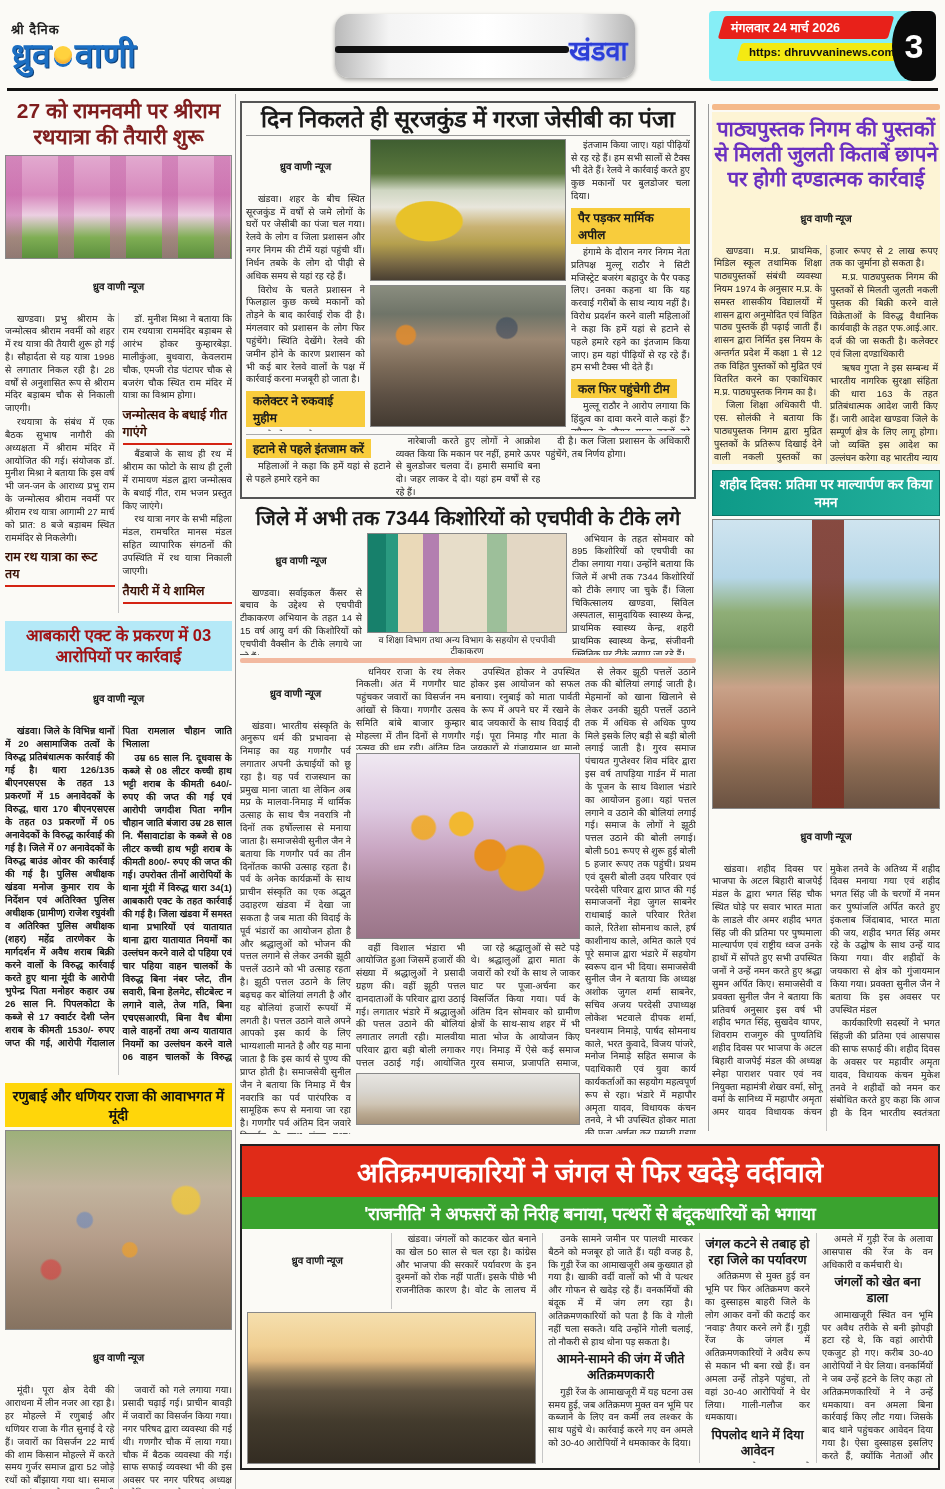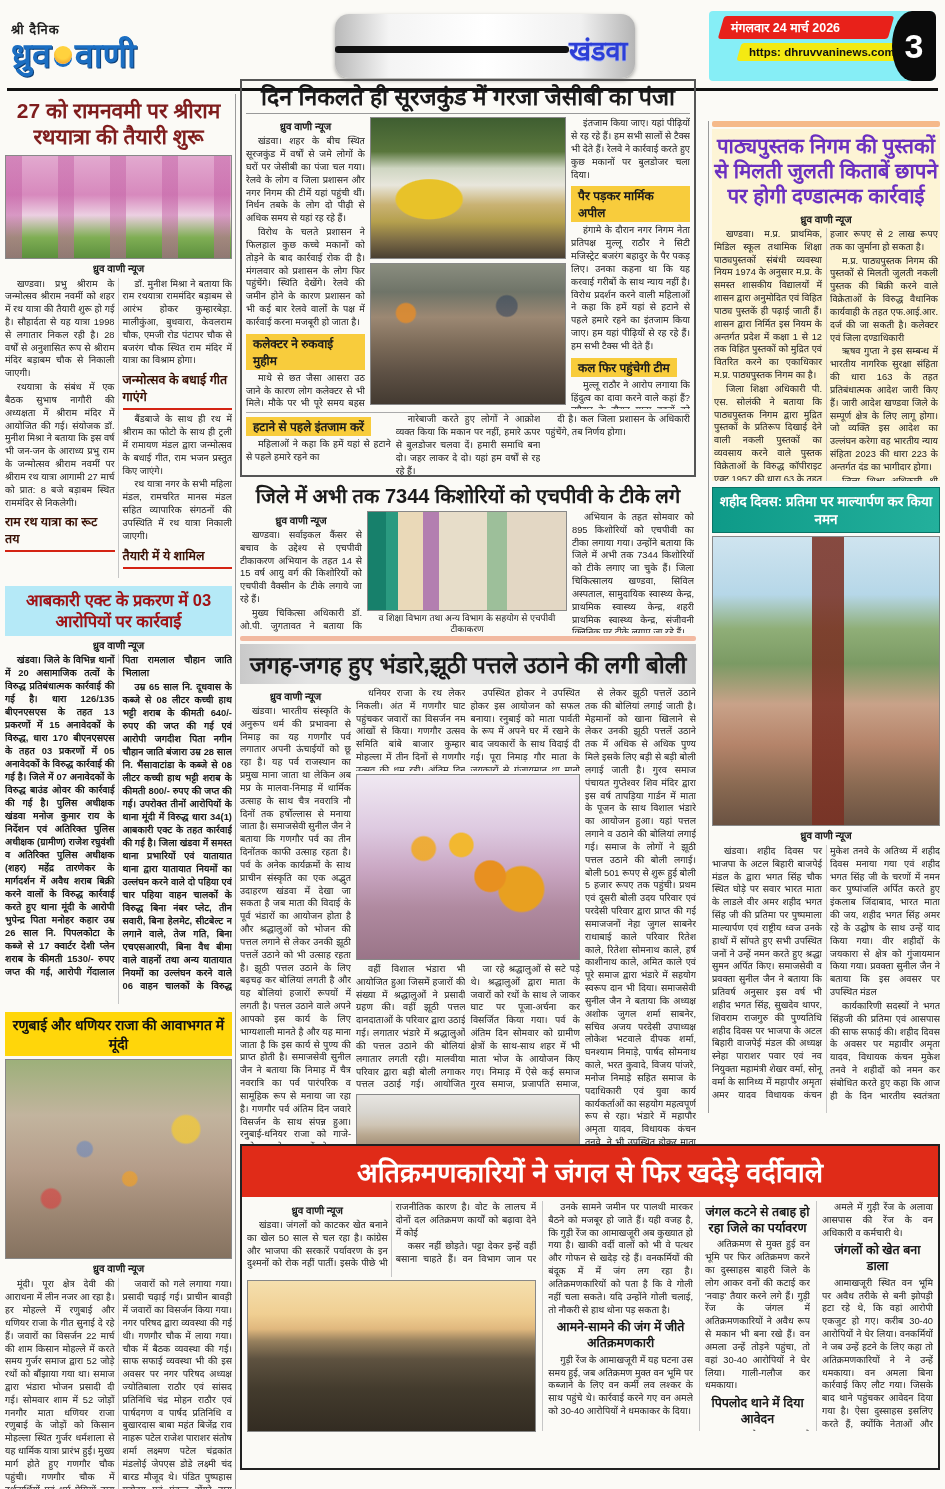--- a/index.html
+++ b/index.html
@@ -34,21 +34,21 @@
 
   
   .main { display:flex; gap:4px; }
   .col-left { width:232px; border-right:1px solid #9a9a9a; padding-right:3px; }
   .center-right { width:700px; display:flex; flex-direction:column; }
   .top-row { display:flex; gap:12px; height:1046px;align-items:center; }
   .col-center { width:456px; }
   .col-right { width:240px; border-left:1px solid #9a9a9a; padding-left:3px; }
 
   
-  .byline { text-align:center; font-weight:bold; font-size:10px; margin:2px 0; }
+  .byline { text-align:center; font-weight:bold; font-size:10px; margin:20px 0; }
   .t { font-size:9.3px; line-height:1.38; text-align:justify; text-indent:12px; margin-bottom:1px; }
   .cols2 { column-count:2; column-gap:8px; column-rule:1px solid #c6c6c6; overflow:hidden; }
   .redsub { font-size:12.5px; font-weight:bold; color:#3a1206; border-bottom:2px solid #d42313; padding-bottom:3px;
             margin:4px 0 3px 0; break-inside:avoid; }
   .ysub { display:inline-block; background:#f8cc3c; font-weight:bold; font-size:12px; padding:1px 7px; margin:4px 0 2px 0; }
   .bsub { font-weight:bold; font-size:12.5px; text-align:center; line-height:1.25; margin:4px 0 2px 0; }
   .ph { width:100%; border:1px solid #888; }
 
   
   .hl-a { color:#7f1d1d; font-weight:bold; font-size:21px; text-align:center; line-height:1.25; margin:4px 0; }
@@ -270,21 +270,20 @@
               </div>
               <div class="hpv-col">
                 <p class="t">अभियान के तहत सोमवार को 895 किशोरियों को एचपीवी का टीका लगाया गया। उन्होंने बताया कि जिले में अभी तक 7344 किशोरियों को टीके लगाए जा चुके हैं। जिला चिकित्सालय खण्डवा, सिविल अस्पताल, सामुदायिक स्वास्थ्य केन्द्र, प्राथमिक स्वास्थ्य केन्द्र, शहरी प्राथमिक स्वास्थ्य केन्द्र, संजीवनी क्लिनिक पर टीके लगाए जा रहे हैं।</p>
               </div>
             </div>
           </div>
 
           <div class="salmon"></div>
 
           <div>
-            <div class="hl-g">जगह-जगह हुए भंडारे,झूठी पत्तले उठाने की लगी बोली</div>
             <div class="g-row">
               <div class="g-col">
                 <div class="byline">ध्रुव वाणी न्यूज</div>
                 <p class="t">खंडवा। भारतीय संस्कृति के अनुरूप धर्म की प्रभावना से निमाड़ का यह गणगौर पर्व लगातार अपनी ऊंचाईयों को छू रहा है। यह पर्व राजस्थान का प्रमुख माना जाता था लेकिन अब मप्र के मालवा-निमाड़ में धार्मिक उत्साह के साथ चैत्र नवरात्रि नौ दिनों तक हर्षोल्लास से मनाया जाता है। समाजसेवी सुनील जैन ने बताया कि गणगौर पर्व का तीन दिनोंतक काफी उत्साह रहता है। पर्व के अनेक कार्यक्रमों के साथ प्राचीन संस्कृति का एक अद्भुत उदाहरण खंडवा में देखा जा सकता है जब माता की विदाई के पूर्व भंडारों का आयोजन होता है और श्रद्धालुओं को भोजन की पत्तल लगाने से लेकर उनकी झूठी पत्तलें उठाने को भी उत्साह रहता है। झूठी पत्तल उठाने के लिए बढ़चढ़ कर बोलियां लगती है और यह बोलियां हजारों रूपयों में लगती है। पत्तल उठाने वाले अपने आपको इस कार्य के लिए भाग्यशाली मानते है और यह माना जाता है कि इस कार्य से पुण्य की प्राप्त होती है। समाजसेवी सुनील जैन ने बताया कि निमाड़ में चैत्र नवरात्रि का पर्व पारंपरिक व सामूहिक रूप से मनाया जा रहा है। गणगौर पर्व अंतिम दिन जवारे विसर्जन के साथ संपन्न हुआ। रनुबाई-धनियर राजा को गाजे-बाजे व ढोल-ढमाकों के साथ मायके से विदाई दी गई। ढोल-ढमाकों के व युवा के उत्साह के साथ शहर का हृदय स्थल घंटाघर और बांबे बाजार पूरी तरह गणगौर मय हुआ और अलग-अलग क्षेत्रों व समाजों द्वारा सर पर रणुबाई और</p>
               </div>
               <div class="g-mid">
                 <div class="g-top-texts">
                   <div>
                     <p class="t">धनियर राजा के रथ लेकर निकली। अंत में गणगौर घाट पहुंचकर जवारों का विसर्जन नम आंखों से किया। गणगौर उत्सव समिति बांबे बाजार कुम्हार मोहल्ला में तीन दिनों से गणगौर उत्सव की धूम रही। अंतिम दिन गणगौर माता को पूजा पाठ आरती करते हुए झूले झुलाए गए।</p>
                   </div>
@@ -332,20 +331,21 @@
             <div class="cols2 body-h">
               <p class="t">खंडवा। शहीद दिवस पर भाजपा के अटल बिहारी बाजपेई मंडल के द्वारा भगत सिंह चौक स्थित घोड़े पर सवार भारत माता के लाडले वीर अमर शहीद भगत सिंह जी की प्रतिमा पर पुष्पमाला माल्यार्पण एवं राष्ट्रीय ध्वज उनके हाथों में सोंपते हुए सभी उपस्थित जनों ने उन्हें नमन करते हुए श्रद्धा सुमन अर्पित किए। समाजसेवी व प्रवक्ता सुनील जैन ने बताया कि प्रतिवर्ष अनुसार इस वर्ष भी शहीद भगत सिंह, सुखदेव थापर, शिवराम राजगुरु की पुण्यतिथि शहीद दिवस पर भाजपा के अटल बिहारी वाजपेई मंडल की अध्यक्ष स्नेहा पाराशर पवार एवं नव नियुक्ता महामंत्री शेखर वर्मा, सोनू वर्मा के सानिध्य में महापौर अमृता अमर यादव विधायक कंचन मुकेश तनवे के अतिथ्य में शहीद दिवस मनाया गया एवं शहीद भगत सिंह जी के चरणों में नमन कर पुष्पांजलि अर्पित करते हुए इंकलाब जिंदाबाद, भारत माता की जय, शहीद भगत सिंह अमर रहे के उद्घोष के साथ उन्हें याद किया गया। वीर शहीदों के जयकारा से क्षेत्र को गुंजायमान किया गया। प्रवक्ता सुनील जैन ने बताया कि इस अवसर पर उपस्थित मंडल</p>
               <p class="t">कार्यकारिणी सदस्यों ने भगत सिंहजी की प्रतिमा एवं आसपास की साफ सफाई की। शहीद दिवस के अवसर पर महावीर अमृता यादव, विधायक कंचन मुकेश तनवे ने शहीदों को नमन कर संबोधित करते हुए कहा कि आज ही के दिन भारतीय स्वतंत्रता आंदोलन में हंसते हंसते फांसी पर चढ़ने वाले वीर बलिदानी सरदार भगतसिंह, राजगुरु एवं सुखदेव को श्रद्धा सुमन अर्पित करते हैं। आज यदि हम खुली आजादी में घूम रहे हैं तो इन शहीदों की बदौलत जिन्होंने युवा अवस्था में अपनी कुर्बानी देकर देश को आजाद करने में अपनी महत्वपूर्ण भूमिका निभाई। इस अवसर पर महावीर अमृता यादव, विधायक कंचन तनवे, मंडल अध्यक्ष स्नेहा पाराशर, महामंत्री शेखर वर्मा, सोनू निलेश यादव, प्रवक्ता सुनील जैन, उपाध्यक्ष संदेश गुप्ता, अजय वर्मा, उपाध्यक्ष पार्षद मोनिका बजाज, नीतीश बजाज, स्वर्णा पालीवाल, दिलीप प्रजापति कार्यालय मंत्री अनुराग दुबे नीरज कुशवाह, सुनील पाटिल, नवीन शर्मा, राहुल भावसार, शक्ति वर्मा, ध्रुव वर्मा, आकाश वर्मा, जयदीप वर्मा, एवं अटल बिहारी बाजपेई मंडल के अन्य कार्यकर्ताओं ने शहीद भगत सिंह जी को नमन कर पुष्पांजलि अर्पित की।</p>
             </div>
           </div>
         </div>
       </div>
 
       <div class="box-jungle">
         <div class="banner-red">अतिक्रमणकारियों ने जंगल से फिर खदेड़े वर्दीवाले</div>
+        <div class="banner-green">'राजनीति' ने अफसरों को निरीह बनाया, पत्थरों से बंदूकधारियों को भगाया</div>
         <div class="jungle-cols">
           <div class="j-c12">
             <div class="j-intro">
               <div class="byline">ध्रुव वाणी न्यूज</div>
               <p class="t">खंडवा। जंगलों को काटकर खेत बनाने का खेल 50 साल से चल रहा है। कांग्रेस और भाजपा की सरकारें पर्यावरण के इन दुश्मनों को रोक नहीं पातीं। इसके पीछे भी राजनीतिक कारण है। वोट के लालच में दोनों दल अतिक्रमण कार्यों को बढ़ावा देने में कोई</p>
               <p class="t">कसर नहीं छोड़ते। पट्टा देकर इन्हें वहीं बसाना चाहते हैं। वन विभाग जान पर खेलकर जंगलों से अतिक्रमणकारियों को खदेड़ता है, तो सत्ता में रहने वाली सरकारें इन्हें फिर से काबिज कर देती है। कई तो छठवीं पास जनप्रतिनिधि हों, लेकिन कलेक्टर, डीएफओ जैसे ऑफिसर</p>
             </div>
             <div class="ph ph-field"></div>
           </div>
           <div class="j-col j-c3">

